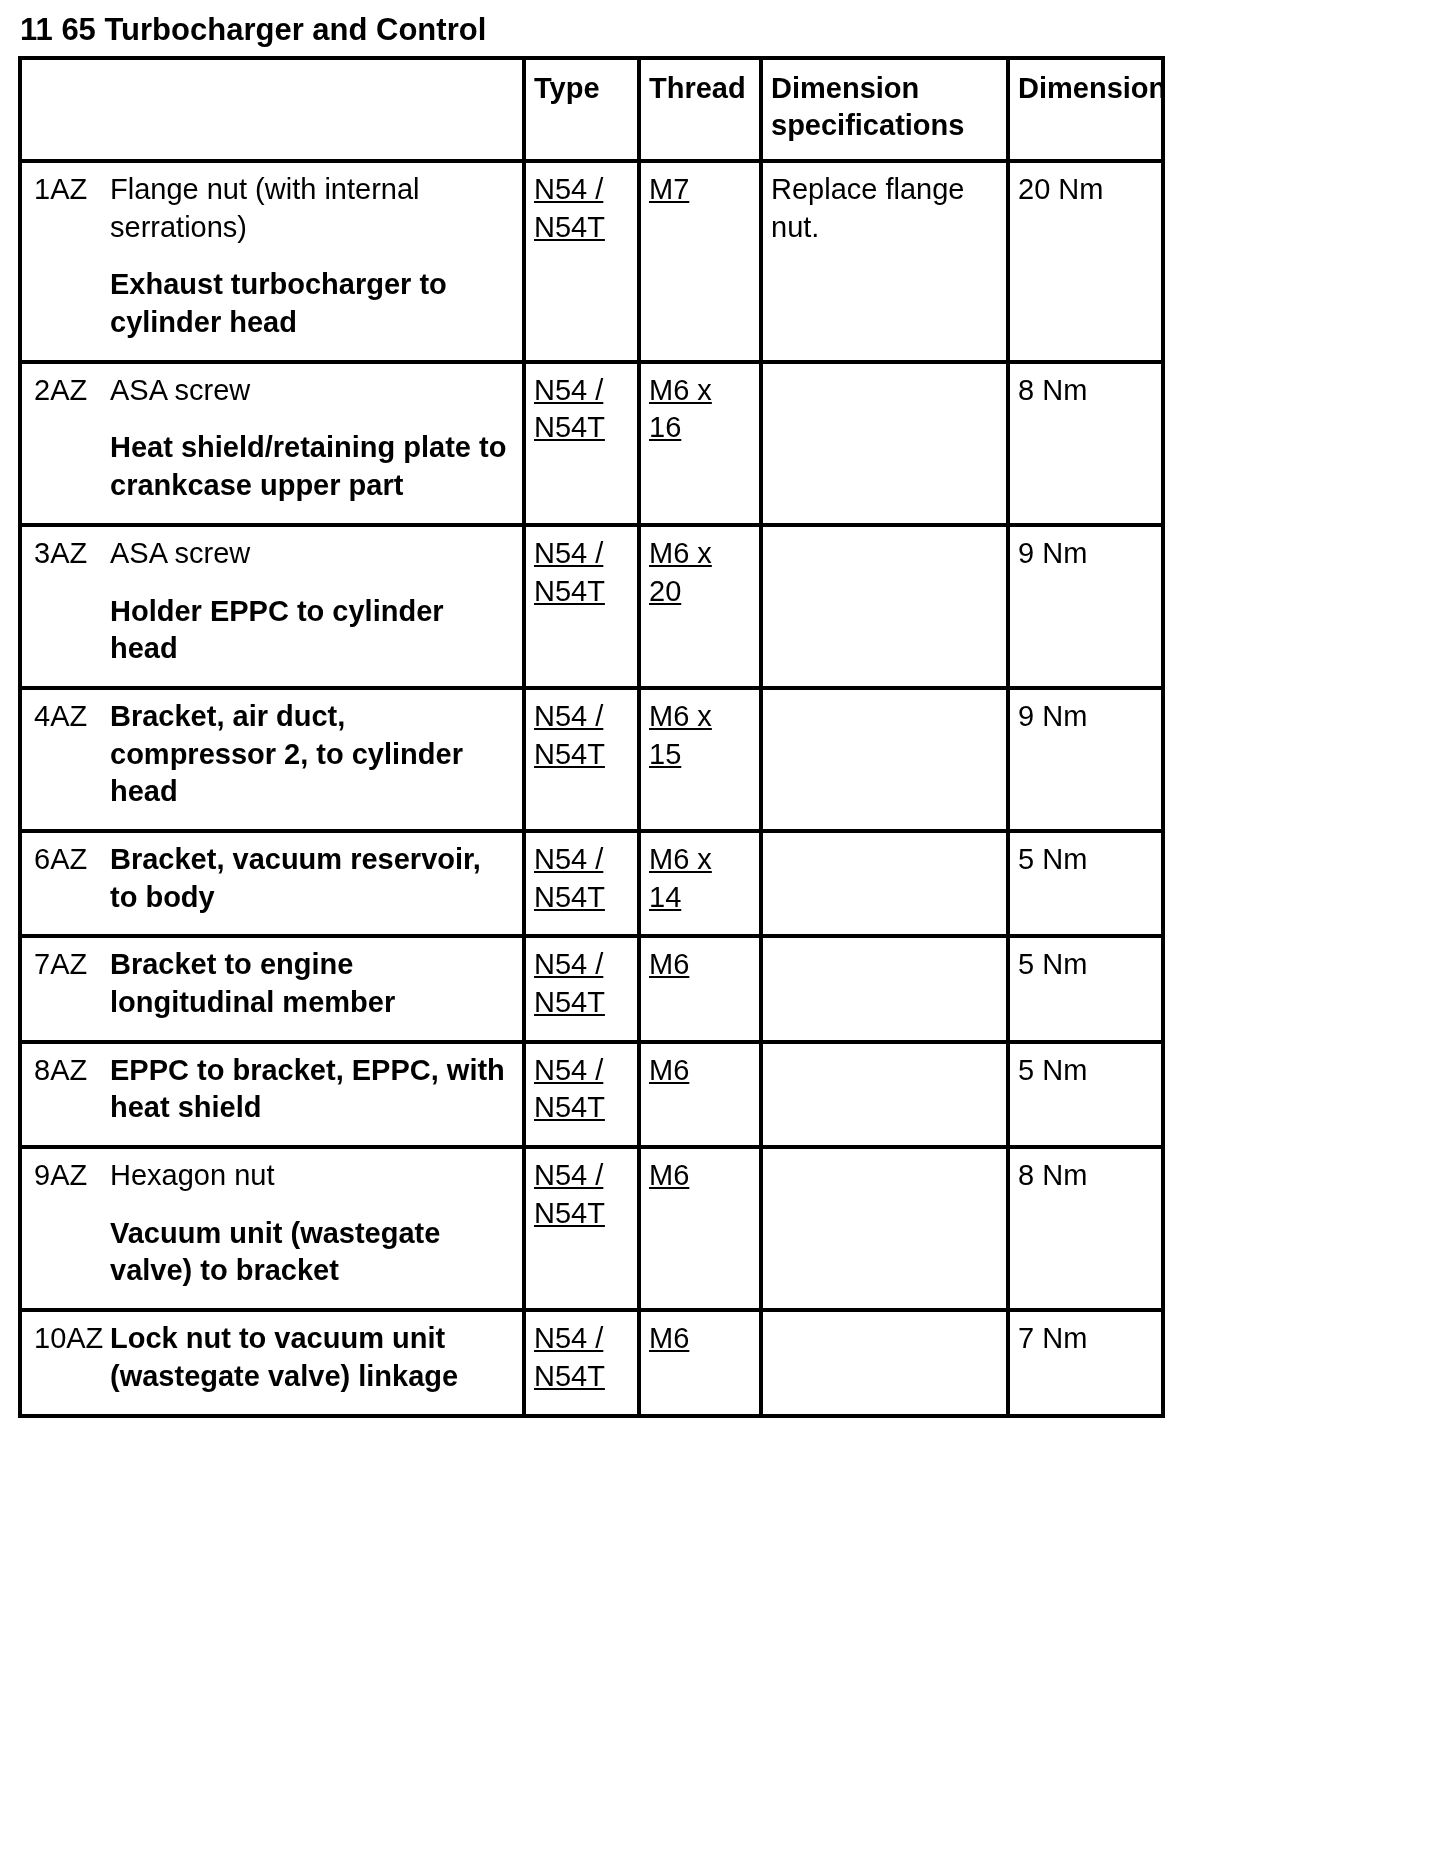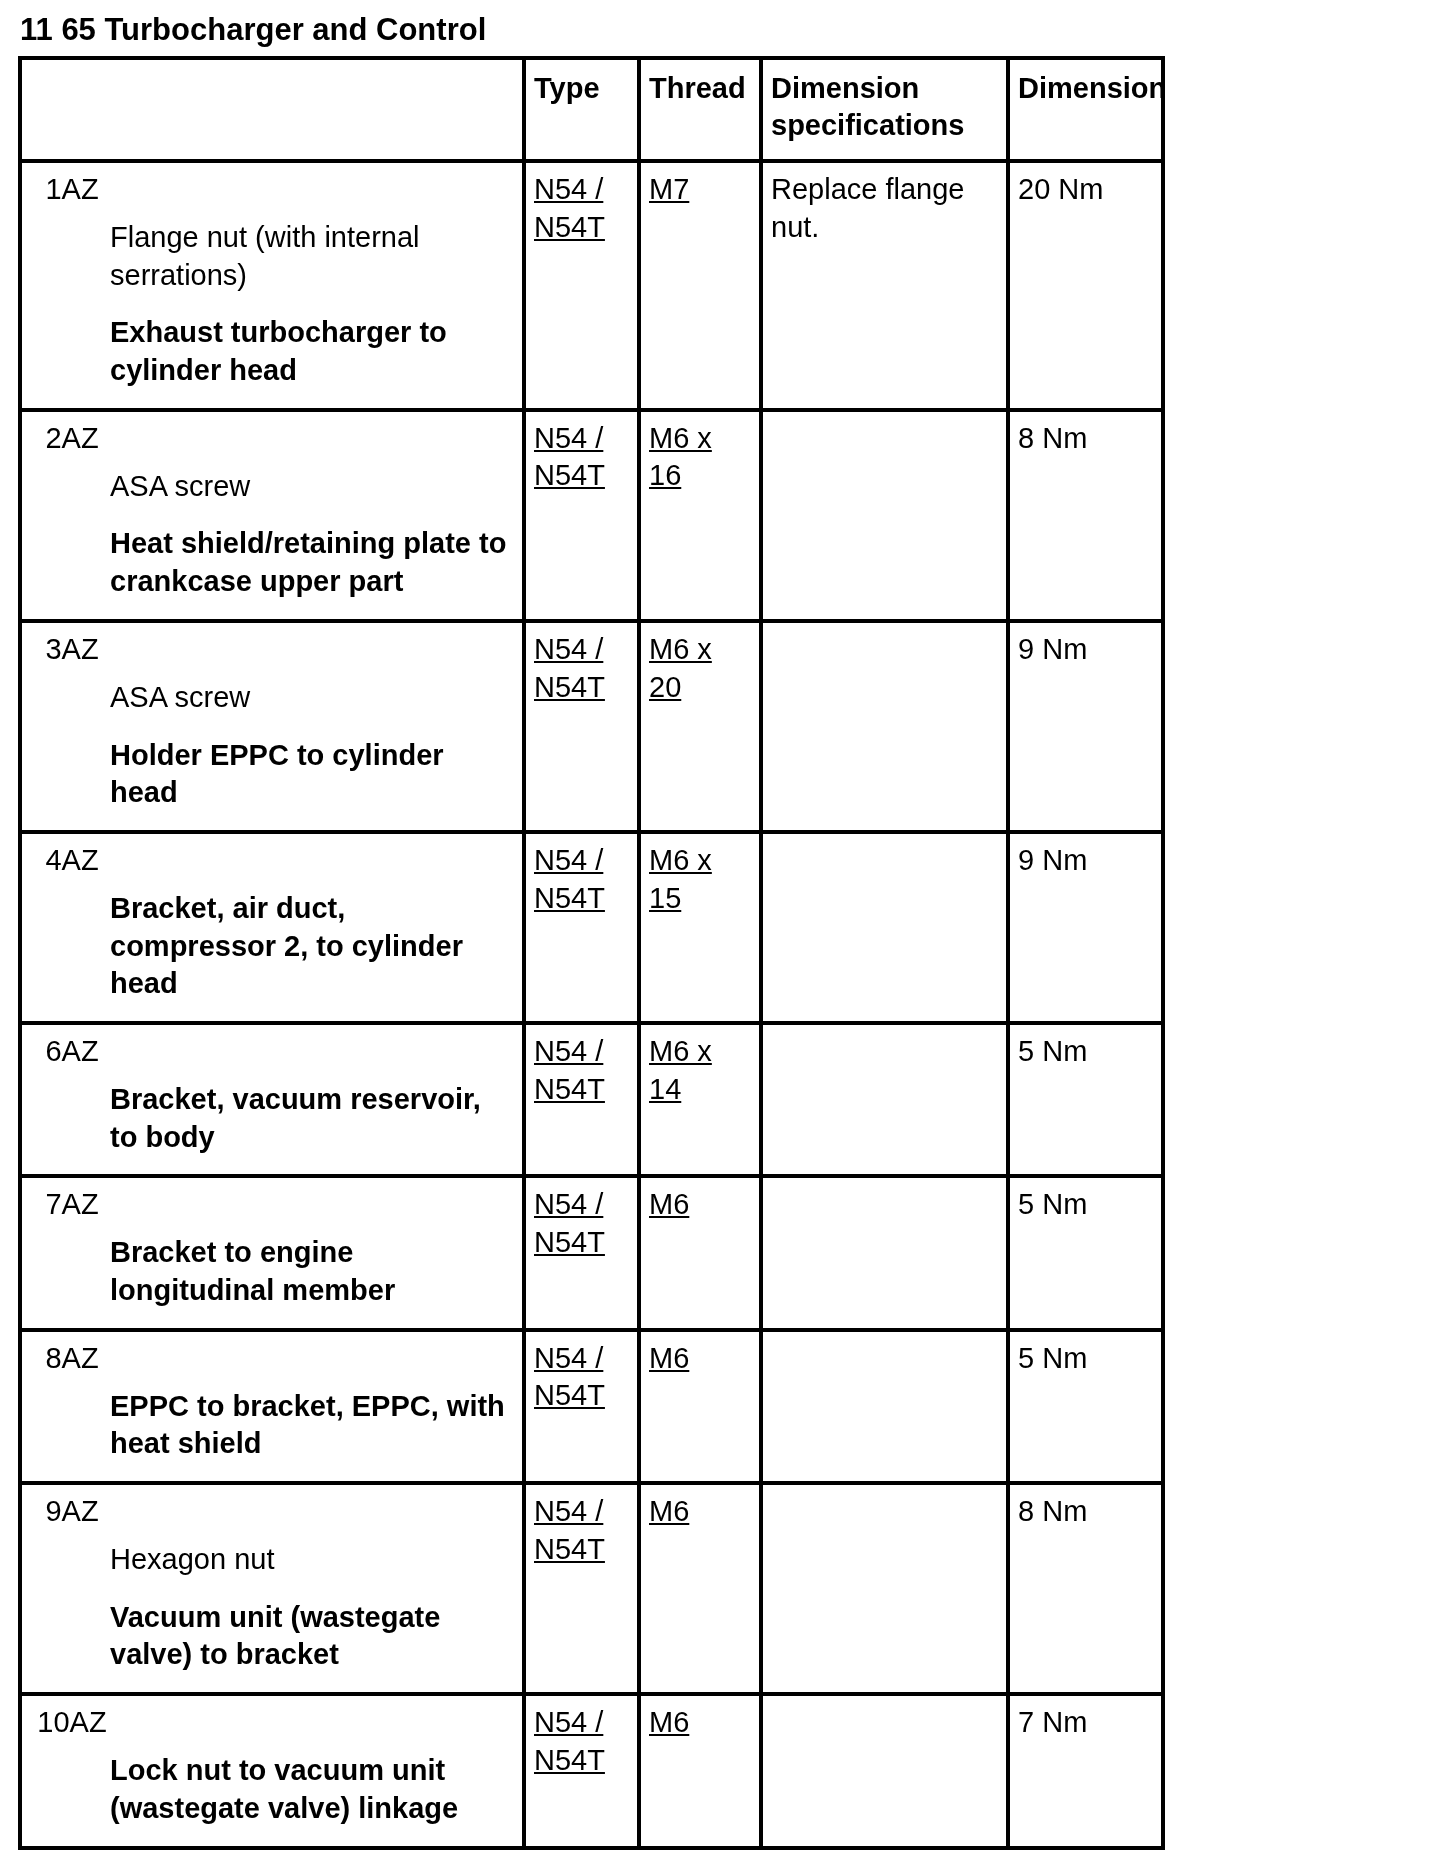--- a/index.html
+++ b/index.html
@@ -41,26 +41,24 @@
     padding-top: 10px;
     padding-bottom: 14px;
   }
   .desc-flex {
     display: flex;
     align-items: flex-start;
   }
   .row-id {
     flex: 0 0 80px;
     padding-left: 4px;
-    text-align: center;
   }
   .row-desc {
     flex: 1 1 auto;
     padding-right: 4px;
-    margin-top: 48px;
   }
   .row-desc p {
     margin: 0 0 20px 0;
   }
   .row-desc p:last-child {
     margin-bottom: 8px;
     font-weight: bold;
   }
   .pre-wrap {
     white-space: pre-line;

